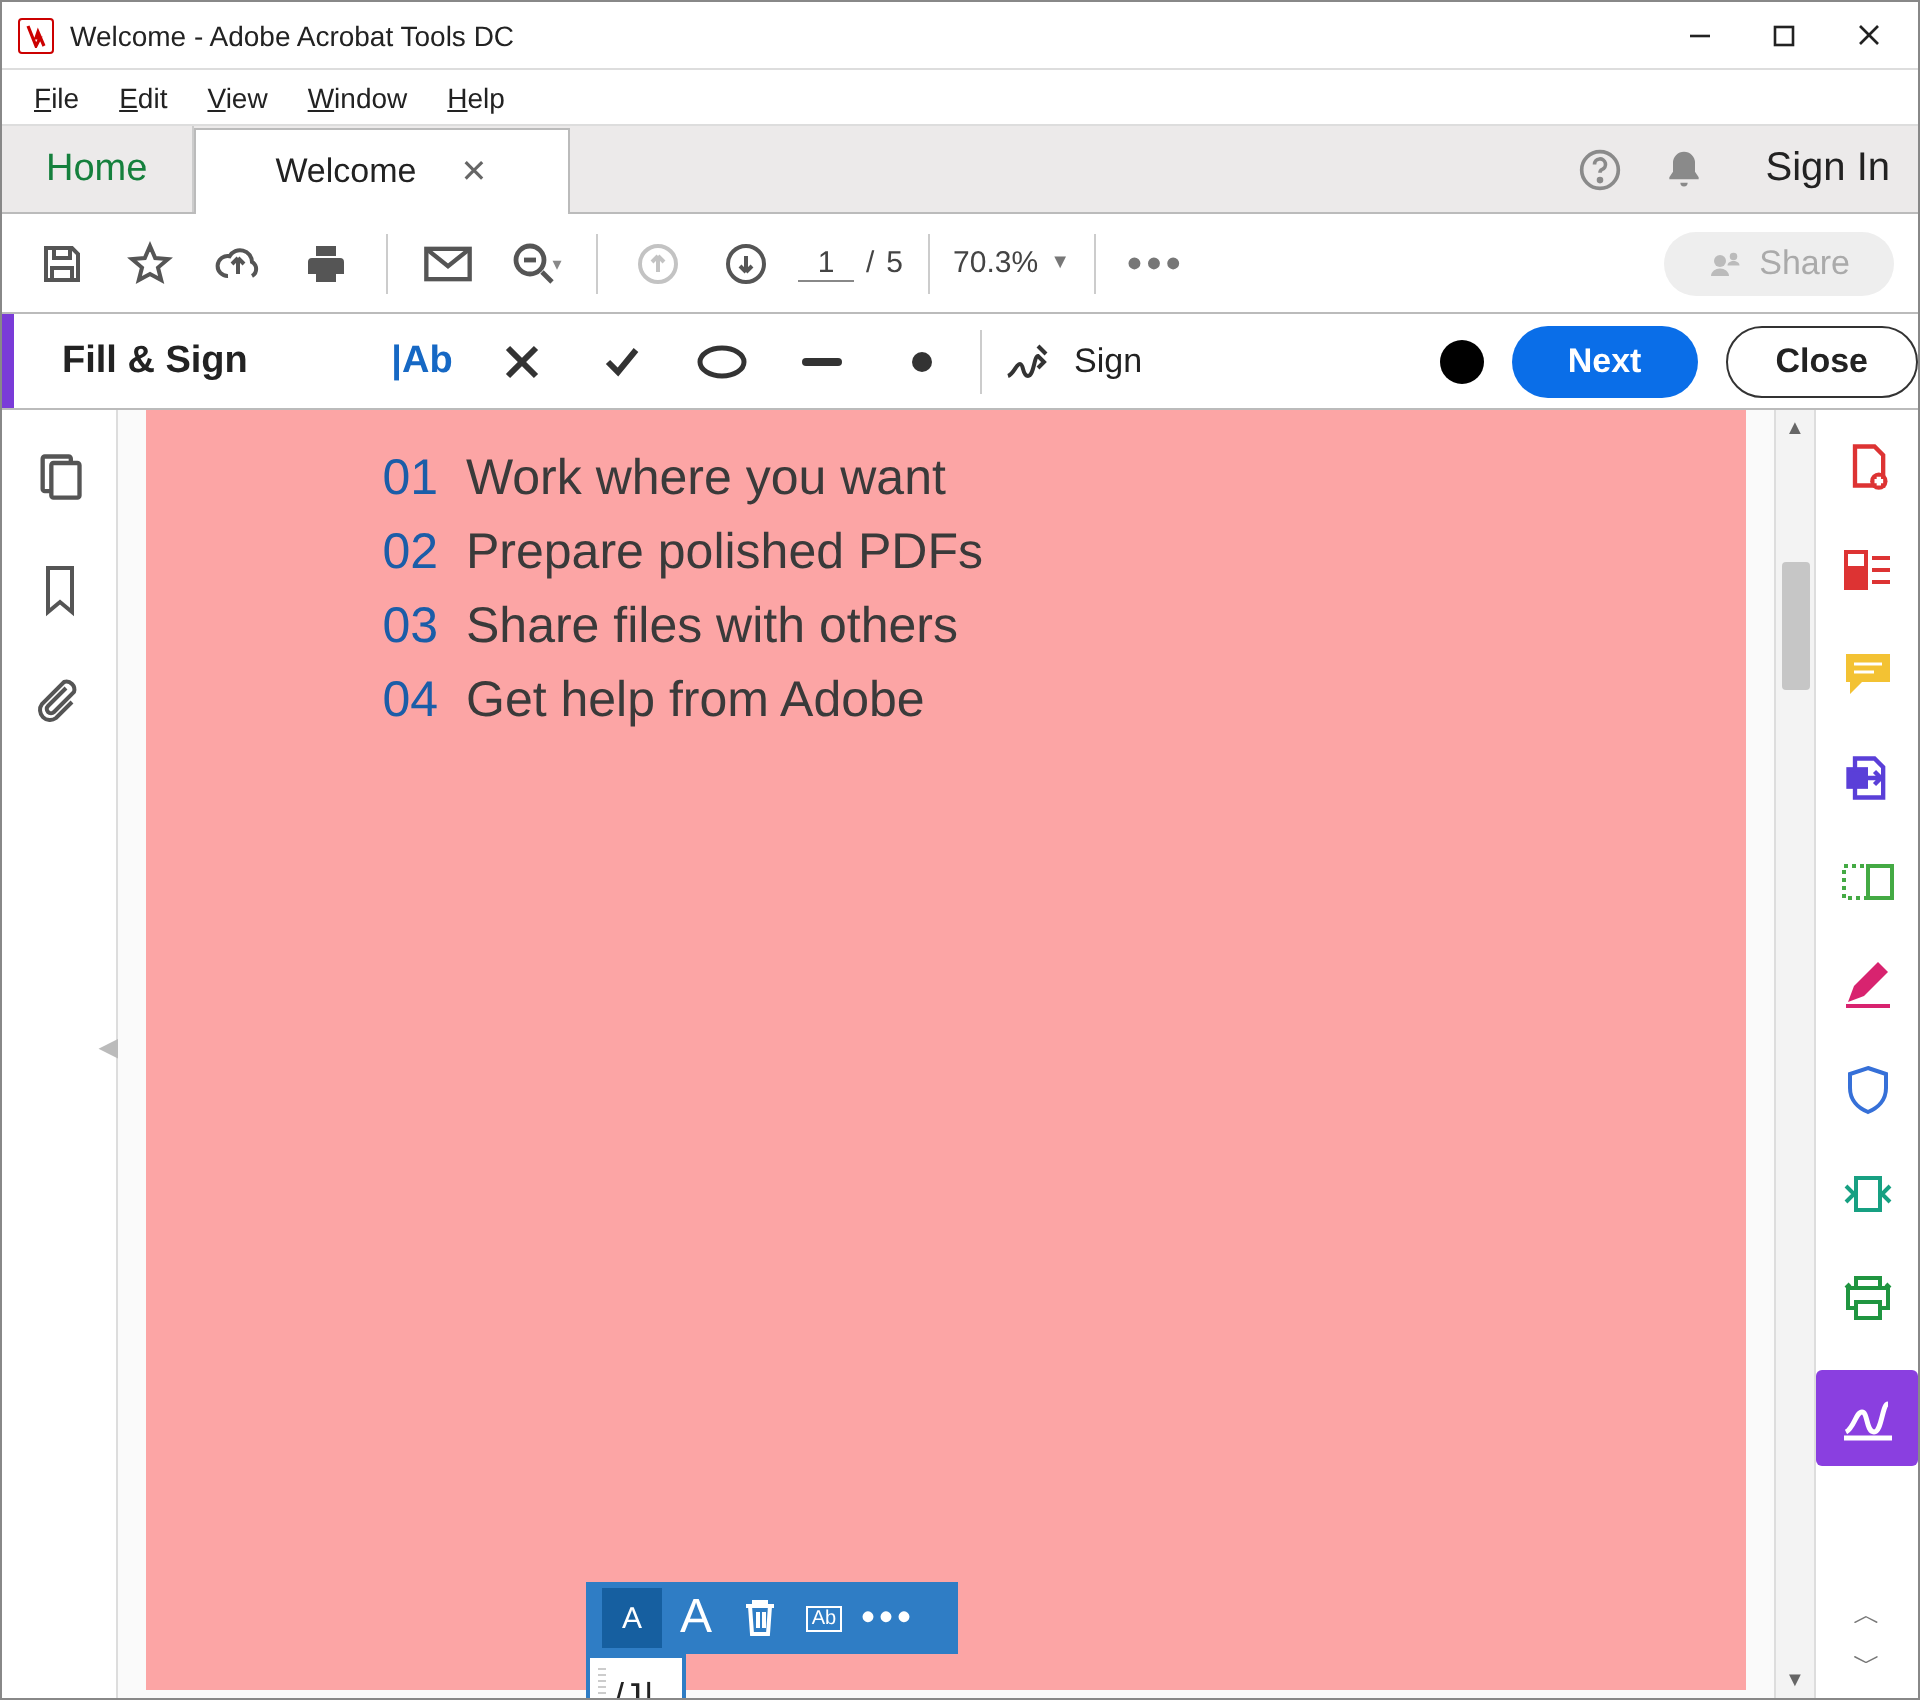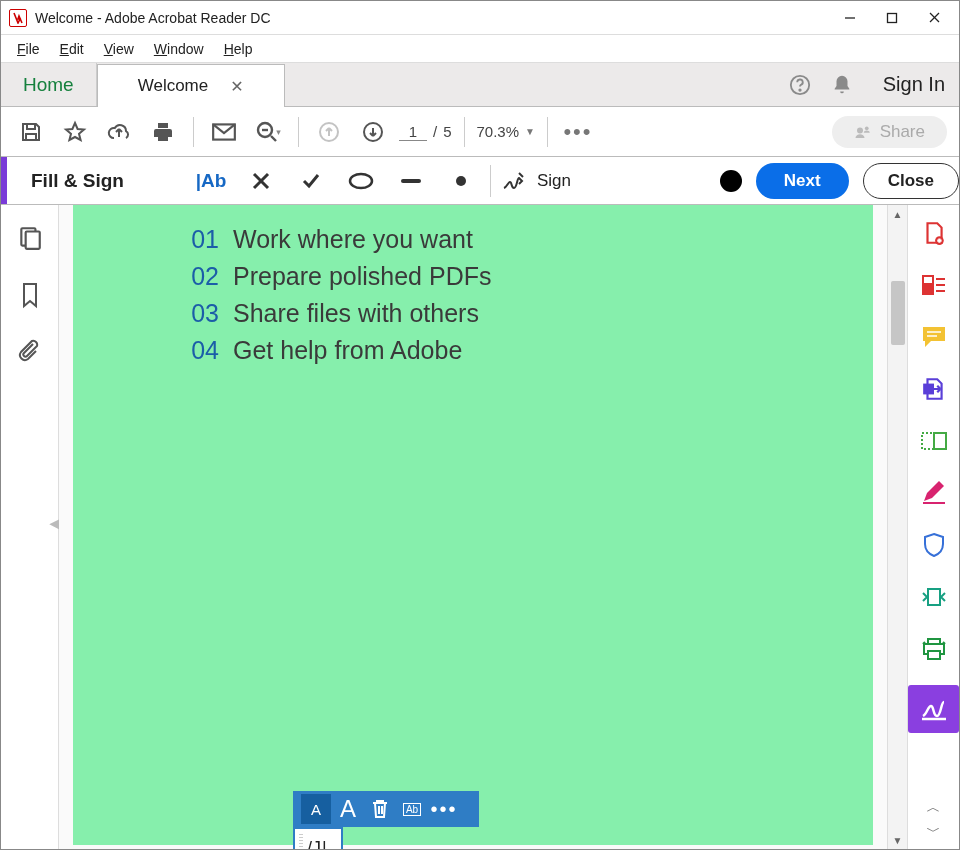--- a/index.html
+++ b/index.html
@@ -52,21 +52,21 @@
   .fillsign .right { margin-left: auto; display: flex; align-items: center; gap: 14px; padding-right: 0; }
   .fillsign .blackdot { width: 22px; height: 22px; border-radius: 50%; background: #000; }
   .fillsign .nextbtn { background: #0a6ee8; color: #fff; border-radius: 22px; padding: 8px 28px; font-size: 17px; font-weight: 600; }
   .fillsign .closebtn { border: 1.5px solid #333; border-radius: 22px; padding: 7px 24px; font-size: 17px; font-weight: 600; color: #222; }
 
   
   .main { position: absolute; top: 204px; bottom: 0; left: 0; right: 0; display: flex; }
   .leftpanel { width: 58px; border-right: 1px solid #ddd; display: flex; flex-direction: column; align-items: center; padding-top: 20px; gap: 30px; position: relative; }
   .leftpanel .collapse { position: absolute; top: 310px; right: -2px; color: #bbb; font-size: 14px; }
   .docarea { flex: 1; background: #fafafa; position: relative; overflow: hidden; display:flex; }
-  .page { margin-left: 14px; margin-top: 0; background: #86efac; width: 800px; height: 640px; position: relative; }
+  .page { margin-left: 14px; margin-top: 0; background: #fca5a5; width: 800px; height: 640px; position: relative; }
   .toc { padding: 20px 0 0 110px; }
   .toc .row { display: flex; align-items: baseline; gap: 14px; margin-bottom: 8px; font-size: 25px; }
   .toc .num { color: #1b5da8; font-weight: 500; width: 36px; text-align: right;}
   .toc .txt { color: #3a3a3a; }
 
   
   .annot-bar { position: absolute; left: 234px; top: 586px; width: 186px; height: 36px; background: #2f7dc5; display: flex; align-items: center; gap: 2px; padding: 0 8px; color: #fff; }
   .annot-bar .ab { width: 30px; height: 30px; display:flex; align-items:center; justify-content:center; }
   .annot-bar .ab.on { background: #165fa0; }
   .textfield { position: absolute; left: 234px; top: 622px; width: 50px; height: 42px; border: 2px solid #2f7dc5; background: #fff; display: flex; align-items: center; padding: 0 4px; font-size: 18px; color: #222;}
@@ -90,21 +90,21 @@
 </style>
 </head>
 <body>
 
 <div class="titlebar">
   <div class="app-icon">
     <svg width="12" height="12" viewBox="0 0 12 12">
         <path d="M2 1 L6 11 L8 7 L6 7 L7 4 L10 11" stroke="#c00" stroke-width="1.6" fill="none"></path>
       </svg>
   </div>
-  <div class="title">Welcome - Adobe Acrobat Reader DC</div>
+  <div class="title">Welcome - Adobe Acrobat Tools DC</div>
   <div class="spacer"></div>
   <div class="winbtn">
       <svg width="12" height="12">
         <line x1="1" y1="6" x2="11" y2="6" stroke-width="1.3"></line>
       </svg>
     </div>
   <div class="winbtn">
       <svg width="12" height="12">
         <rect x="1.5" y="1.5" width="9" height="9" fill="none" stroke-width="1.3"></rect>
       </svg>

